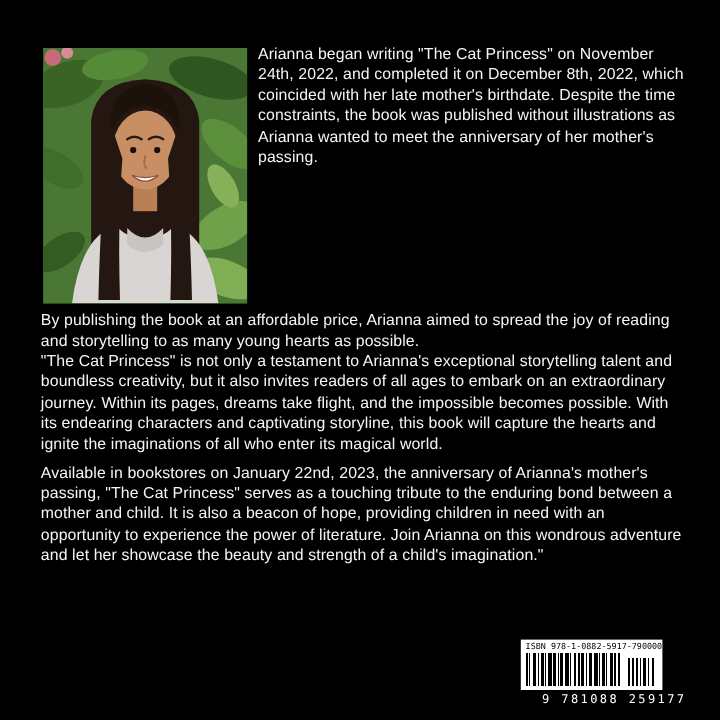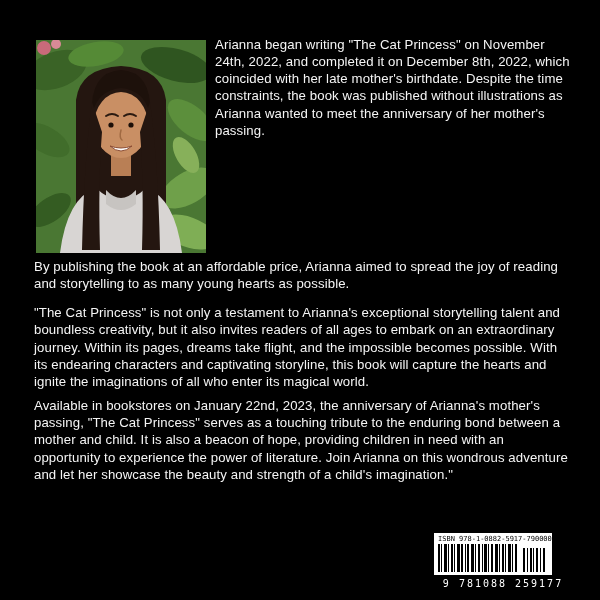--- a/index.html
+++ b/index.html
@@ -34,21 +34,21 @@
     top: 258px;
     width: 538px;
   }
   .para {
     font-size: 13.2px;
     line-height: 1.3;
     margin: 0 0 7px 0;
     color: #f5f5f5;
     letter-spacing: 0.1px;
   }
-  .para.tight { margin-bottom: 12px; }
+  .para.tight { margin-bottom: 0; }
   .barcode-wrap {
     position: absolute;
     right: 28px;
     top: 533px;
     width: 138px;
   }
   .barcode-box {
     background: #ffffff;
     padding: 2px 4px 3px 4px;
     box-sizing: border-box;
@@ -66,21 +66,21 @@
   }
   .barcode-bars-row {
     display: flex;
     gap: 5px;
     align-items: flex-end;
   }
   .bars-main { width: 80px; height: 28px; }
   .bars-addon { width: 24px; height: 24px; }
   .ean-digits {
     margin-top: 3px;
-    text-align: center;
+    text-align: right;
     color: #ffffff;
     font-size: 10px;
     letter-spacing: 2px;
     font-family: "DejaVu Sans Mono", monospace;
     white-space: nowrap;
   }
 </style>
 </head>
 <body>
 

